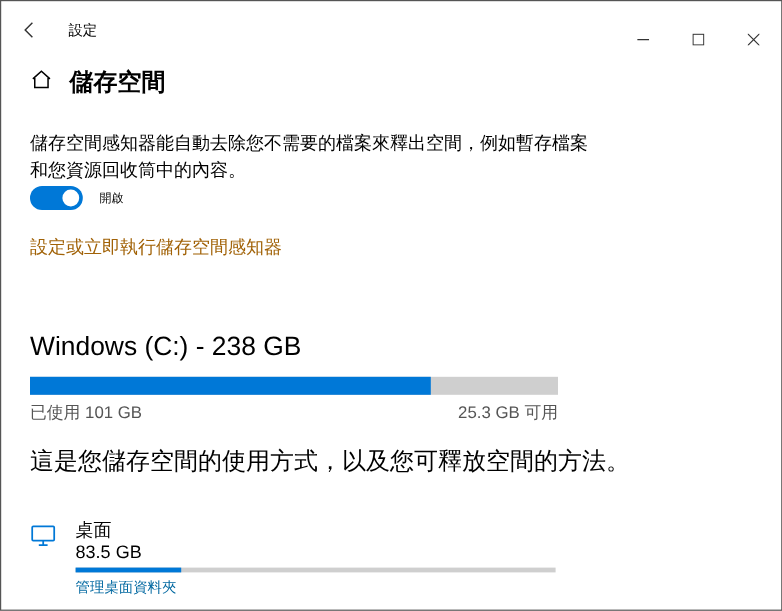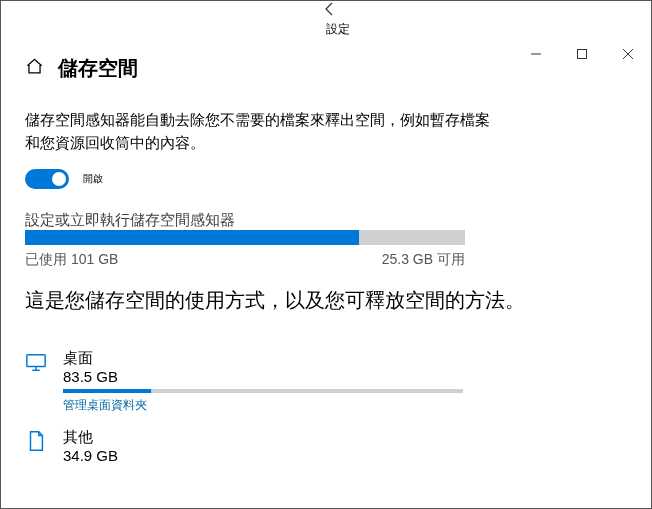--- a/index.html
+++ b/index.html
@@ -8,23 +8,22 @@
     background: #fff;
     color: #000;
     width: 652px;
     height: 509px;
     overflow: hidden;
     border: 1px solid #555;
   }
   .titlebar {
     height: 32px;
     display: flex;
-    align-items: center;
-    padding: 0 0 0 8px;
-    flex-direction: column;
+    align-items: flex-start;
+    padding: 16px 0 0 8px;
   }
   .titlebar .back {
     width: 32px;
     text-align: center;
     font-size: 16px;
     color: #333;
     cursor: pointer;
   }
   .titlebar .title {
     margin-left: 16px;
@@ -57,21 +56,20 @@
   }
   .home-icon svg { width: 19px; height: 19px; }
   h1 {
     font-size: 20px;
     font-weight: 600;
   }
   .desc {
     font-size: 15px;
     line-height: 1.55;
     color: #000;
-    margin-bottom: 14px;
     max-width: 470px;
   }
   .toggle-row {
     display: flex;
     align-items: center;
     gap: 14px;
     margin-bottom: 22px;
   }
   .toggle {
     width: 44px;
@@ -85,21 +83,21 @@
     position: absolute;
     right: 3px;
     top: 3px;
     width: 14px;
     height: 14px;
     border-radius: 50%;
     background: #fff;
   }
   .toggle-label { font-size: 10px; }
   .link {
-    color: #404040;
+    color: #a16207;
     font-size: 15px;
     cursor: pointer;
     display: inline-block;
   }
   .drive-heading {
     font-size: 22px;
     font-weight: 400;
     margin-top: 60px;
     margin-bottom: 12px;
   }
@@ -207,20 +205,21 @@
 
   <div class="toggle-row">
     <div class="toggle">
       <div class="knob"></div>
     </div>
     <span class="toggle-label">開啟</span>
   </div>
 
   <a class="link">設定或立即執行儲存空間感知器</a>
 
+  <h2 class="drive-heading">Windows (C:) - 238 GB</h2>
 
   <div class="drive-bar">
     <div class="fill" id="drive-fill" style="width: 76%;"></div>
   </div>
   <div class="drive-stats">
     <span>已使用 101 GB</span>
     <span>25.3 GB 可用</span>
   </div>
 
   <p class="usage-desc">這是您儲存空間的使用方式，以及您可釋放空間的方法。</p>

